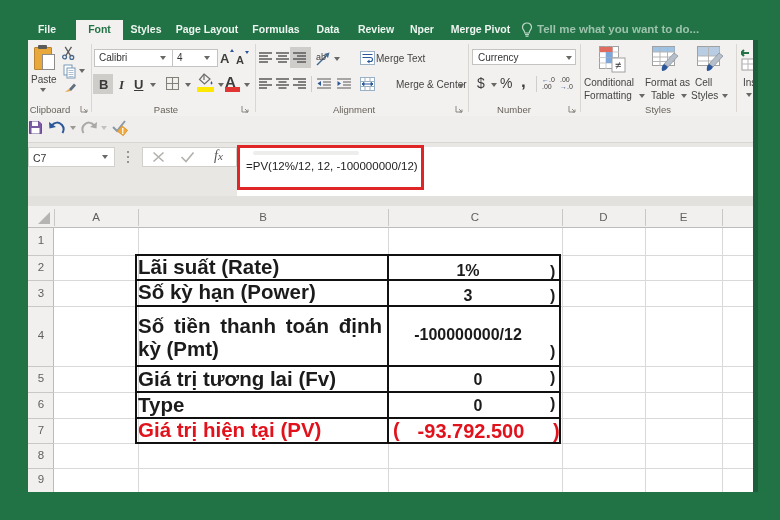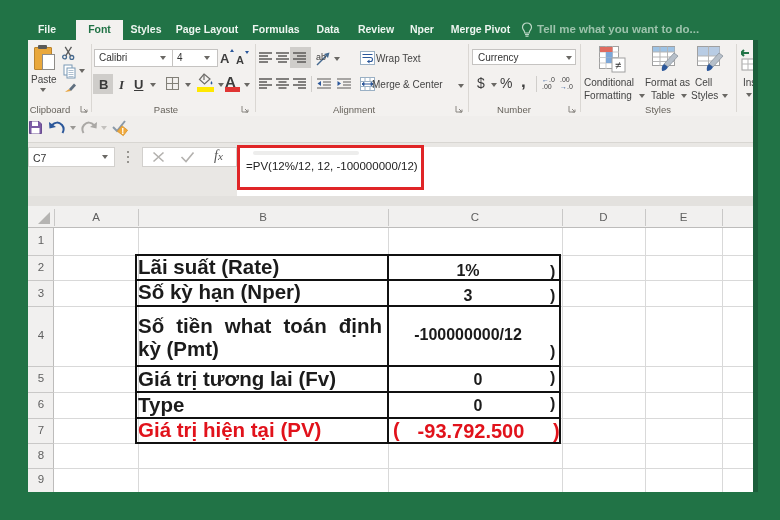--- a/index.html
+++ b/index.html
@@ -158,28 +158,28 @@
 <svg class="abs" style="left:337px;top:78px;" width="14" height="12" viewBox="0 0 14 12">
     <path d="M0 1 H14 M6 4 H14 M6 7 H14 M0 10 H14" stroke="#5c5a58" stroke-width="1.2"></path>
     <path d="M0.5 3 L4 5.5 L0.5 8 Z" fill="#2b579a"></path>
   </svg>
 
 <svg class="abs" style="left:360px;top:51px;" width="15" height="14" viewBox="0 0 15 14">
   <rect x="0.5" y="0.5" width="14" height="13" fill="#fff" stroke="#9ab0c4" stroke-width="1"></rect>
   <path d="M2.5 3.5 h10 M2.5 6.5 h8 q2 0 2 2 q0 2 -2 2 h-3" stroke="#2b579a" stroke-width="1.1" fill="none"></path>
   <path d="M9.5 8.5 L7 10.5 L9.5 12.5 Z" fill="#2b579a"></path>
 </svg>
-<div class="abs" style="left:376px;top:53px;font-size:10px;color:#444;">Wrap Text</div>
+<div class="abs" style="left:376px;top:53px;font-size:10px;color:#444;">Merge Text</div>
 
 <svg class="abs" style="left:360px;top:77px;" width="15" height="14" viewBox="0 0 15 14">
   <rect x="0.5" y="0.5" width="14" height="13" fill="#fff" stroke="#9ab0c4" stroke-width="1"></rect>
   <path d="M0.5 4.5 H15 M0.5 9.5 H15 M5 0.5 V4 M10 0.5 V4 M5 10 V14 M10 10 V14" stroke="#9ab0c4" stroke-width="1"></path>
   <path d="M2 7 h11 M2 7 l2 -1.6 v3.2 Z M13 7 l-2 -1.6 v3.2 Z" stroke="#2b579a" stroke-width="1" fill="#2b579a"></path>
 </svg>
-<div class="abs" style="left:372px;top:79px;font-size:10px;color:#444;">Merge &amp; Center</div>
+<div class="abs" style="left:396px;top:79px;font-size:10px;color:#444;">Merge &amp; Center</div>
 <div class="dd" style="left:458px;top:84px;"></div>
 
 <div class="cbx" style="left:472px;top:49px;width:104px;height:16px;line-height:16px;padding-left:5px;box-sizing:border-box;">Currency</div>
 <div class="dd" style="left:566px;top:56px;"></div>
 <div class="abs" style="left:477px;top:75px;font-size:14px;color:#3d3d3d;">$</div>
 <div class="dd" style="left:491px;top:83px;"></div>
 <div class="abs" style="left:500px;top:75px;font-size:14px;color:#3d3d3d;">%</div>
 <div class="abs" style="left:521px;top:72px;font-size:17px;font-weight:bold;color:#3d3d3d;">,</div>
 <div class="abs" style="left:536px;top:76px;width:1px;height:16px;background:#d0cecb;"></div>
 <div class="abs" style="left:542px;top:76px;font-size:7px;color:#3d3d3d;line-height:7px;"><span style="color:#2b579a;">←</span>.0<br>.00</div>
@@ -339,25 +339,25 @@
 
 <div class="abs" style="left:387px;top:254px;width:2px;height:190px;background:#111;"></div>
 
 <div class="abs" style="left:135px;top:279px;width:426px;height:2px;background:#111;"></div>
 <div class="abs" style="left:135px;top:305px;width:426px;height:2px;background:#111;"></div>
 <div class="abs" style="left:135px;top:365px;width:426px;height:2px;background:#111;"></div>
 <div class="abs" style="left:135px;top:391px;width:426px;height:2px;background:#111;"></div>
 <div class="abs" style="left:135px;top:417px;width:426px;height:2px;background:#111;"></div>
 
 <div class="btxt" style="top:255.5px;">Lãi suất (Rate)</div>
-<div class="btxt" style="top:281px;">Số kỳ hạn (Nper)</div>
+<div class="btxt" style="top:281px;">Số kỳ hạn (Power)</div>
 <div class="btxt" style="top:314.5px;width:244px;display:flex;justify-content:space-between;">
     <span>Số</span>
     <span>tiền</span>
-    <span>what</span>
+    <span>thanh</span>
     <span>toán</span>
     <span>định</span>
   </div>
 <div class="btxt" style="top:338px;">kỳ (Pmt)</div>
 <div class="btxt" style="top:368px;">Giá trị tương lai (Fv)</div>
 <div class="btxt" style="top:394px;">Type</div>
 <div class="btxt" style="top:418.5px;color:#e1121b;text-align:right;">Giá trị hiện tại (PV)</div>
 
 <div class="cval" style="top:263px;">1%</div>
 <div class="cpar" style="top:264px;">)</div>

